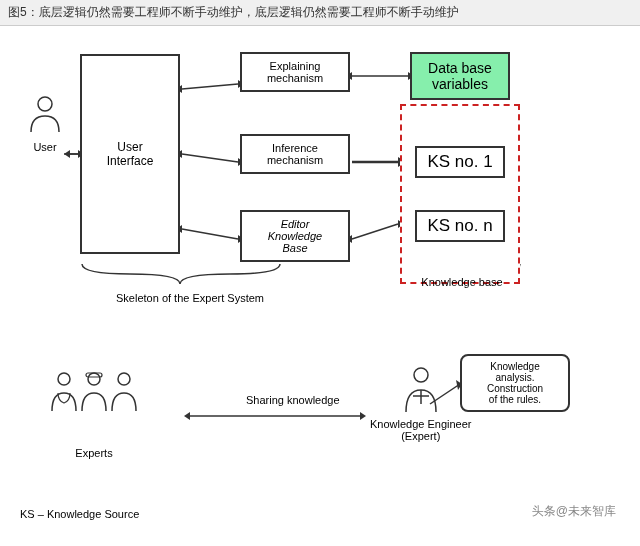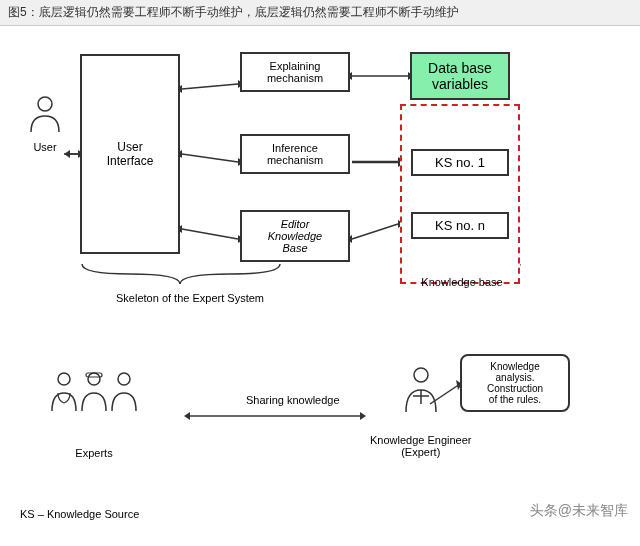--- a/index.html
+++ b/index.html
@@ -128,25 +128,25 @@
       border: 2px dashed #cc2222;
       background: #fff;
       display: flex;
       flex-direction: column;
       align-items: center;
       justify-content: space-evenly;
       padding: 8px;
     }
 
     .ks-box {
-      width: 98px;
+      width: 90px;
       border: 2px solid #333;
       background: #fff;
       text-align: center;
-      font-size: 13px;
+      font-size: 17px;
       padding: 4px;
     }
 
     
     .brace-label {
       position: absolute;
       font-size: 11px;
       text-align: center;
     }
 
@@ -184,21 +184,21 @@
       position: absolute;
       left: 370px;
       top: 25px;
       display: flex;
       flex-direction: column;
       align-items: center;
     }
 
     .ke-label {
       font-size: 11px;
-      margin-top: 20px;
+      margin-top: 4px;
       text-align: center;
     }
 
     
     .sharing-area {
       position: absolute;
       left: 160px;
       top: 55px;
       display: flex;
       flex-direction: column;
@@ -395,16 +395,16 @@
       </div>
 
       <div class="ka-bubble" style="position:absolute; left:440px; top:0px;">
         <span>Knowledge<br>analysis.<br>Construction<br>of the rules.</span>
       </div>
 
     </div>
 
     <div class="ks-footnote" style="position:absolute; bottom:8px; left:20px; font-size:11px;">KS – Knowledge Source</div>
 
-    <div class="watermark" style="position:absolute; bottom:8px; right:12px; font-size:14px; color:#888;">头条@未来智库</div>
+    <div class="watermark" style="position:absolute; bottom:8px; right:24px; font-size:12px; color:#888;">头条@未来智库</div>
 
   </div>
 </div>
 
 </body></html>

